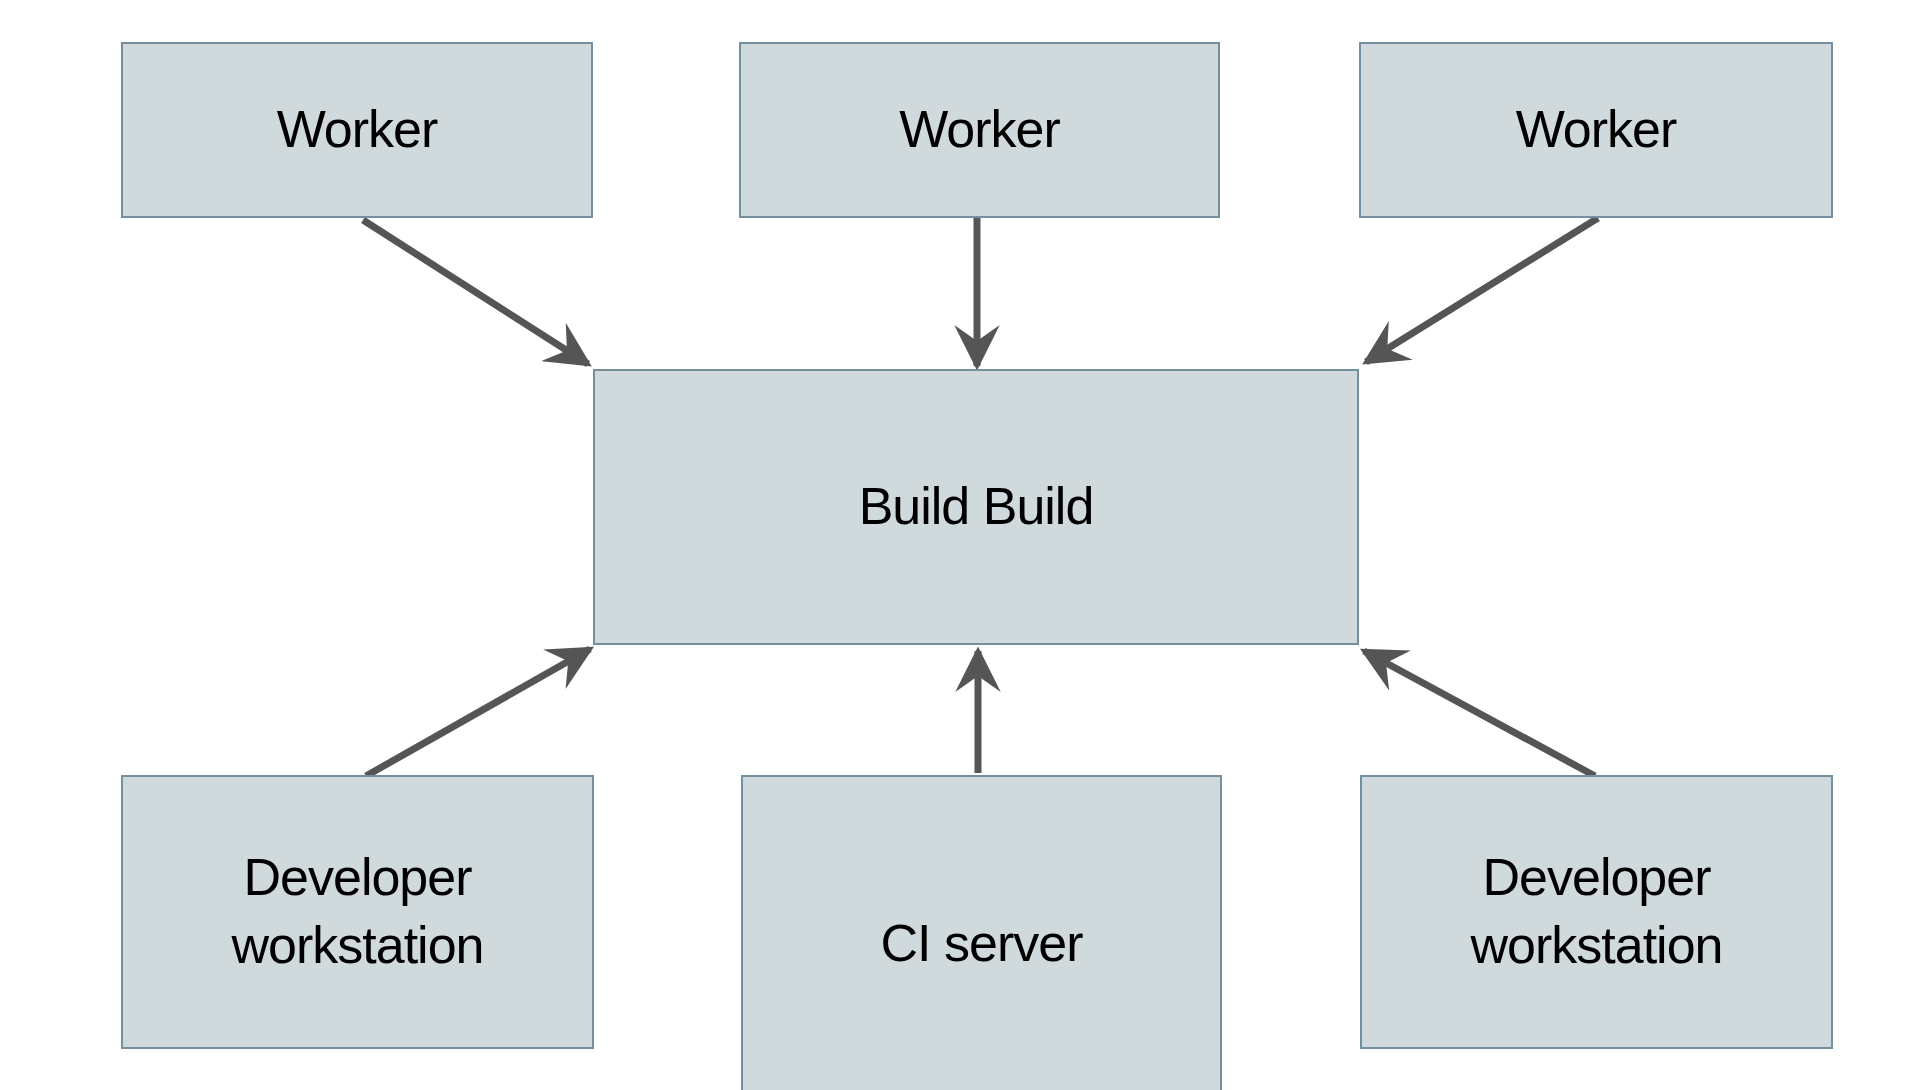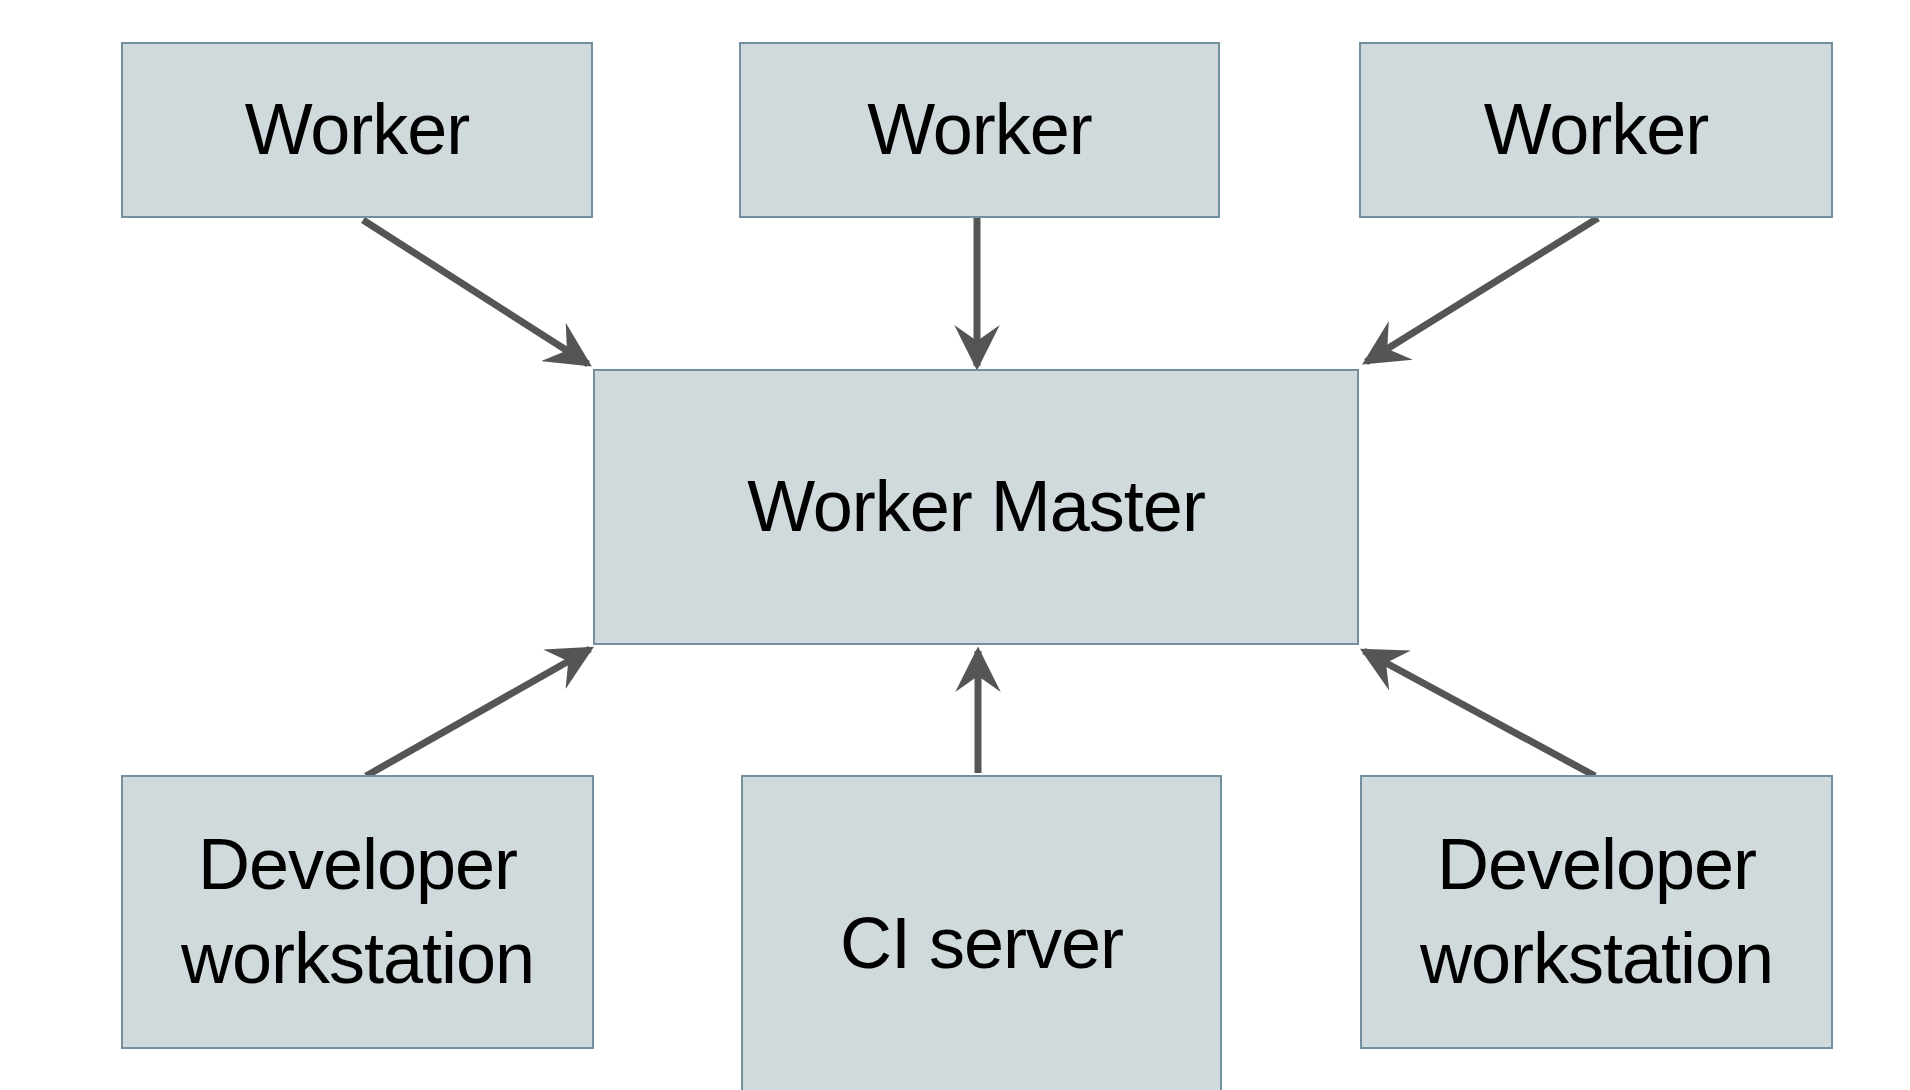--- a/index.html
+++ b/index.html
@@ -26,21 +26,21 @@
   }
   .node {
     position: absolute;
     background: var(--box-fill);
     border: 2px solid var(--box-border);
     display: flex;
     align-items: center;
     justify-content: center;
     text-align: center;
     color: var(--text-color);
-    font-size: 72px;
+    font-size: 52px;
     line-height: 1.3;
     letter-spacing: -1px;
   }
   .n-worker-left   { left: 121px;  top: 42px;  width: 472px; height: 176px; }
   .n-worker-middle { left: 739px;  top: 42px;  width: 481px; height: 176px; }
   .n-worker-right  { left: 1359px; top: 42px;  width: 474px; height: 176px; }
   .n-build-master  { left: 593px;  top: 369px; width: 766px; height: 276px; }
   .n-dev-left      { left: 121px;  top: 775px; width: 473px; height: 274px; padding: 0 20px; }
   .n-ci-server     { left: 741px;  top: 775px; width: 481px; height: 338px; }
   .n-dev-right     { left: 1360px; top: 775px; width: 473px; height: 274px; padding: 0 20px; }
@@ -72,21 +72,21 @@
 
   <div class="node n-worker-middle">
     <span>Worker</span>
   </div>
 
   <div class="node n-worker-right">
     <span>Worker</span>
   </div>
 
   <div class="node n-build-master">
-    <span>Worker Master</span>
+    <span>Build Build</span>
   </div>
 
   <div class="node n-dev-left">
     <span>Developer workstation</span>
   </div>
 
   <div class="node n-ci-server">
     <span>CI server</span>
   </div>
 

